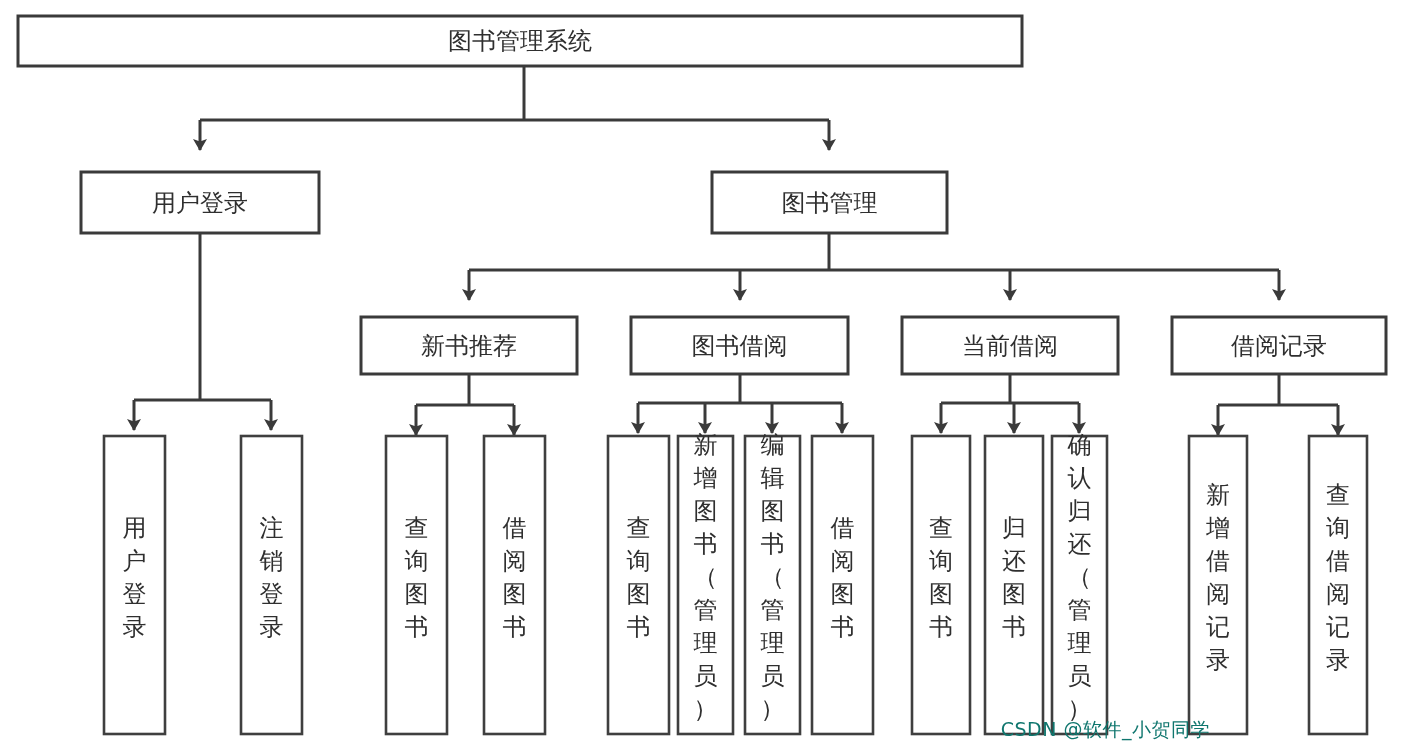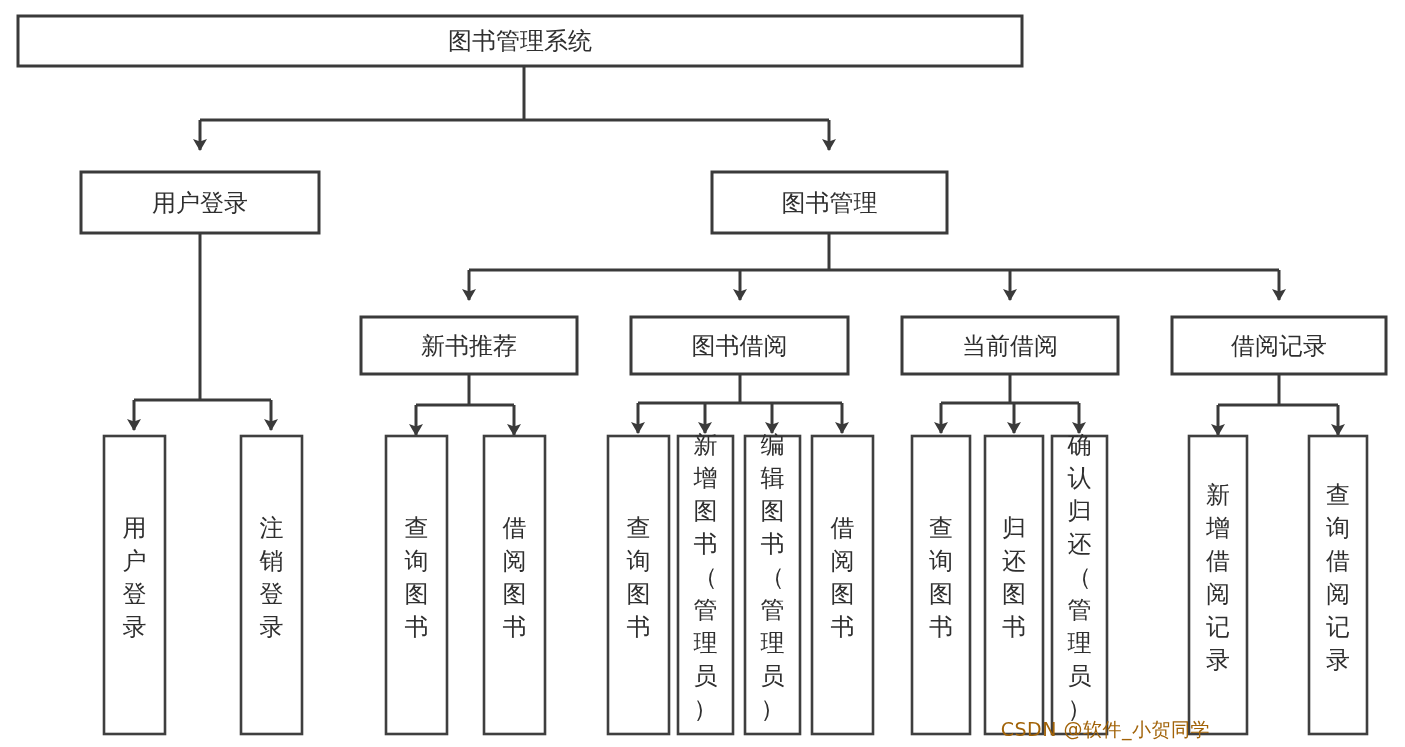--- a/index.html
+++ b/index.html
@@ -55,21 +55,21 @@
     font-family: "DejaVu Sans", "Liberation Sans", sans-serif;
     font-size: 24px;
     text-anchor: middle;
   }
   .watermark {
     position: absolute;
     right: 10px;
     bottom: 4px;
     font-family: "DejaVu Sans", "Liberation Sans", sans-serif;
     font-size: 19px;
-    color: #a16207;
+    color: #0f766e;
     white-space: nowrap;
     letter-spacing: 0.5px;
     user-select: none;
   }
 </style>
 </head>
 <body>
 
 <div id="diagram-root">
   <svg id="flow" viewBox="0 0 1405 747" xmlns="http://www.w3.org/2000/svg">

